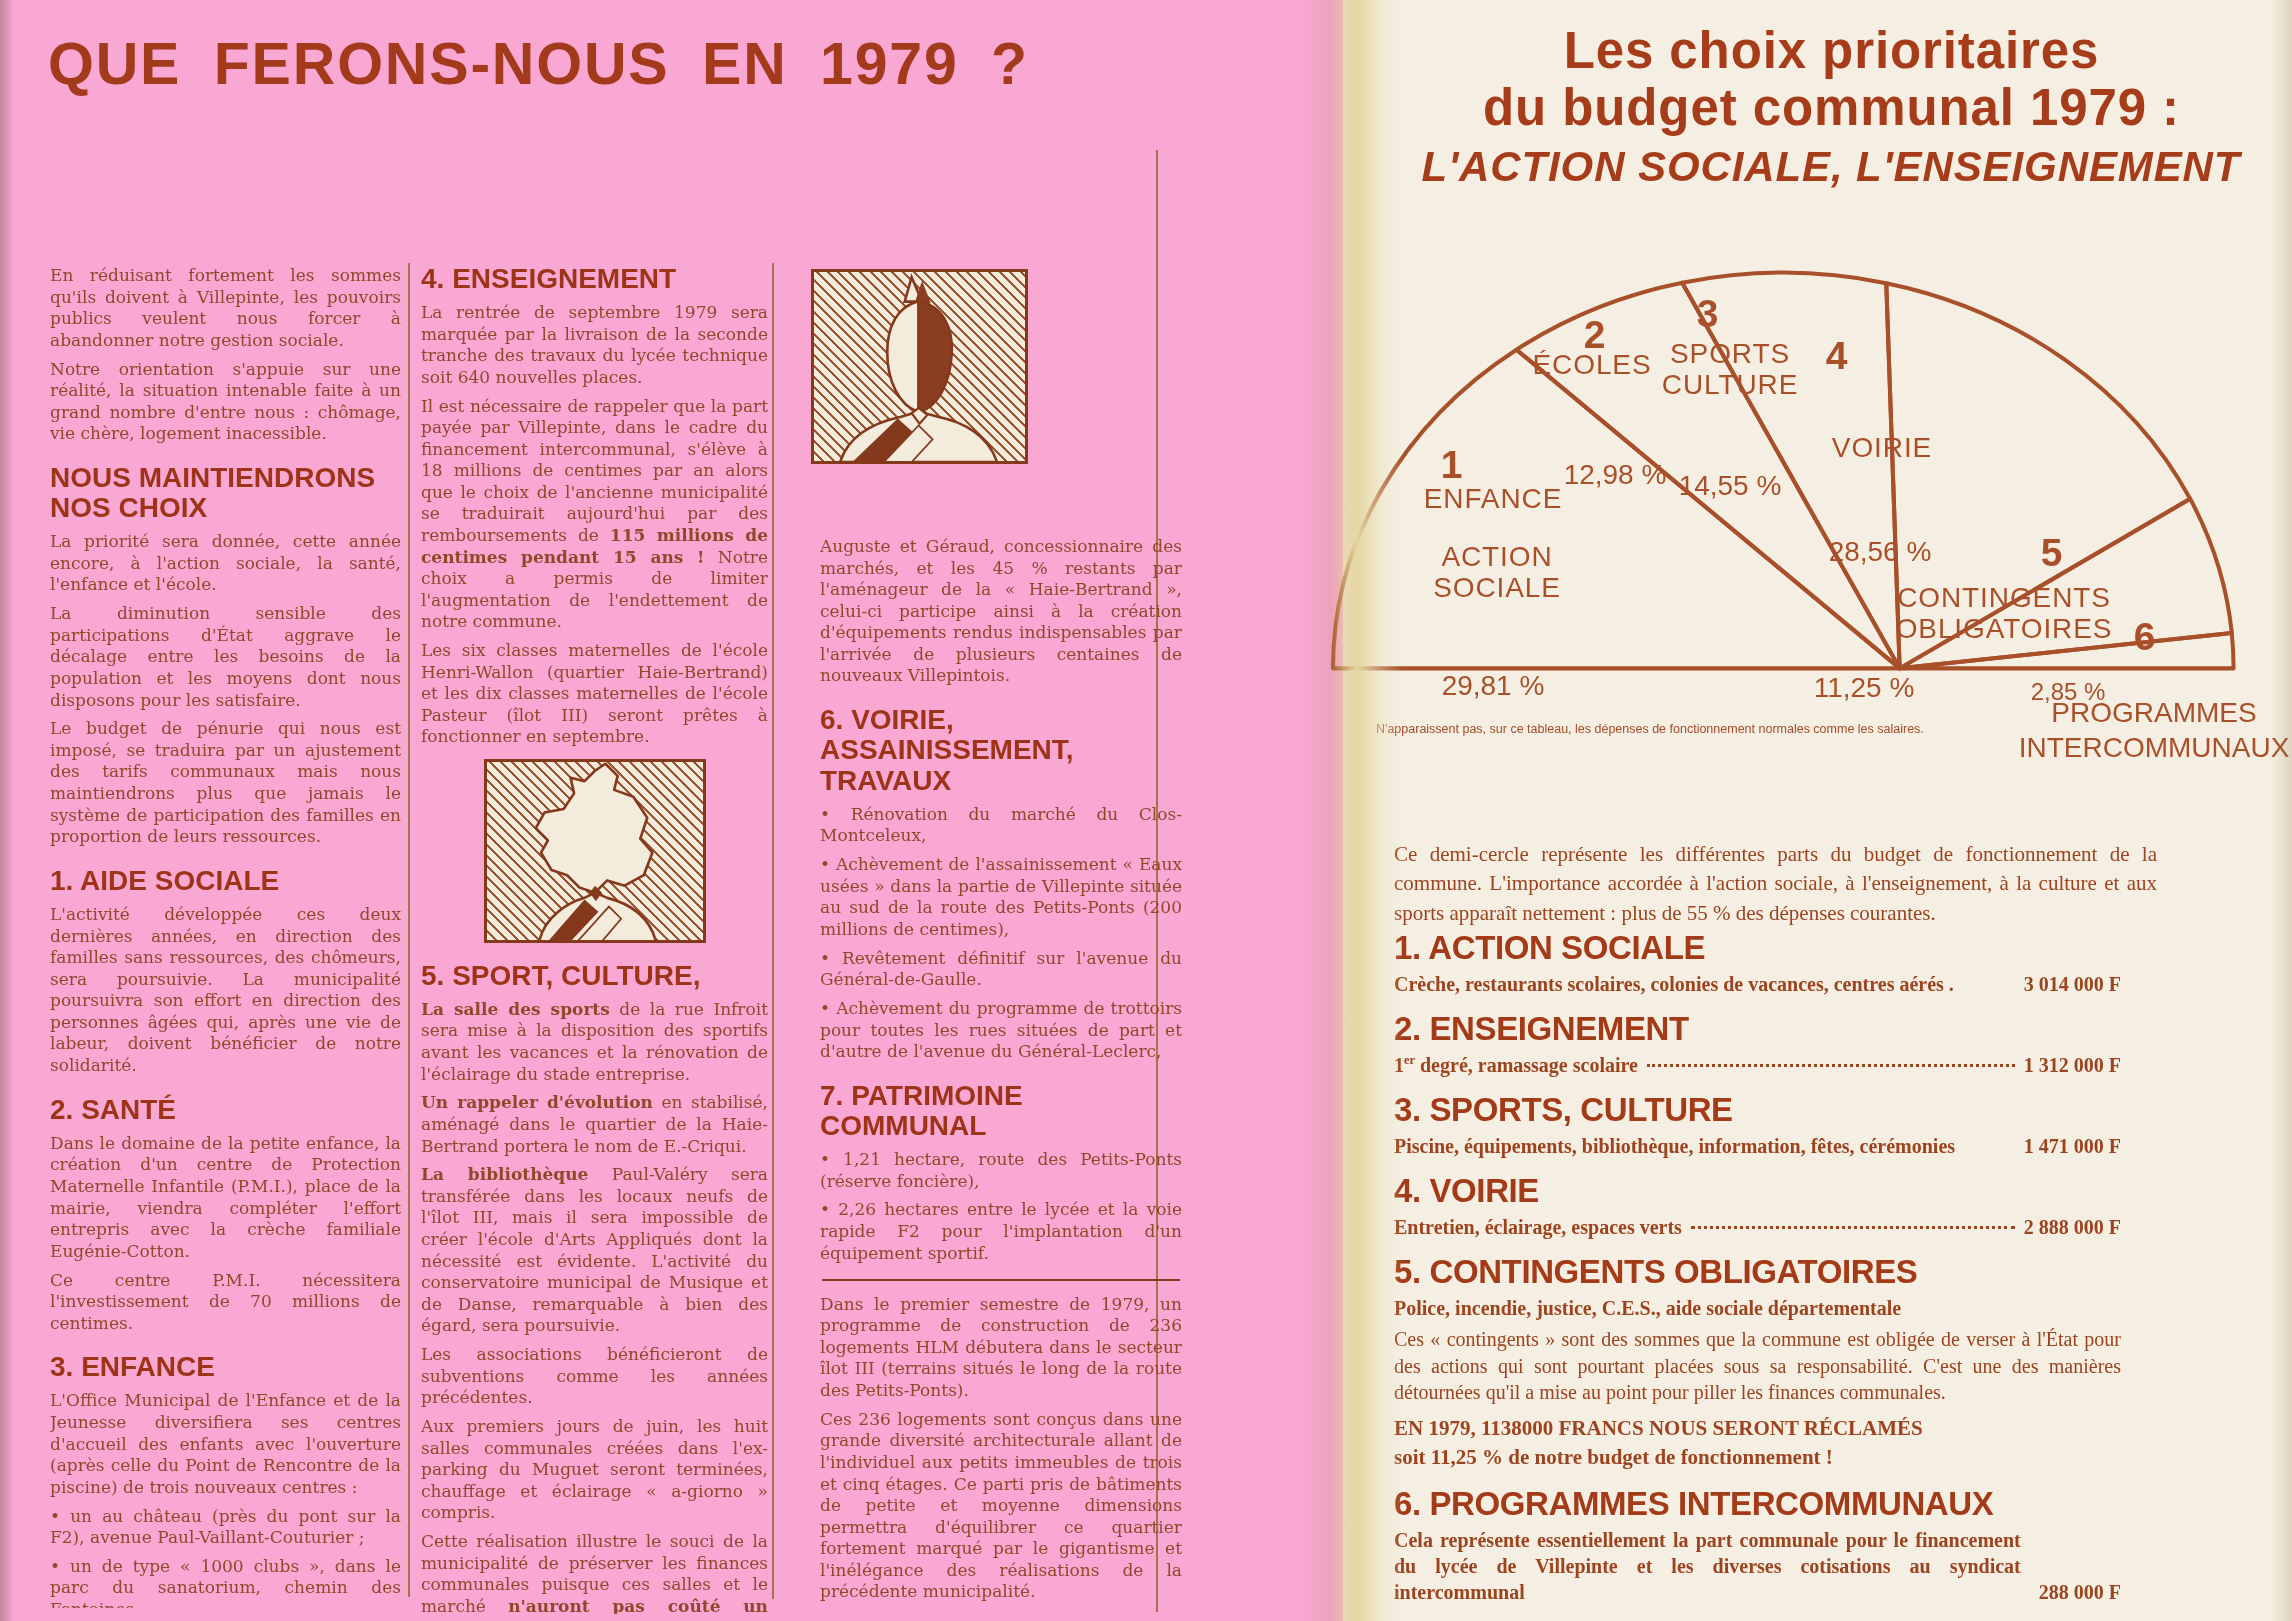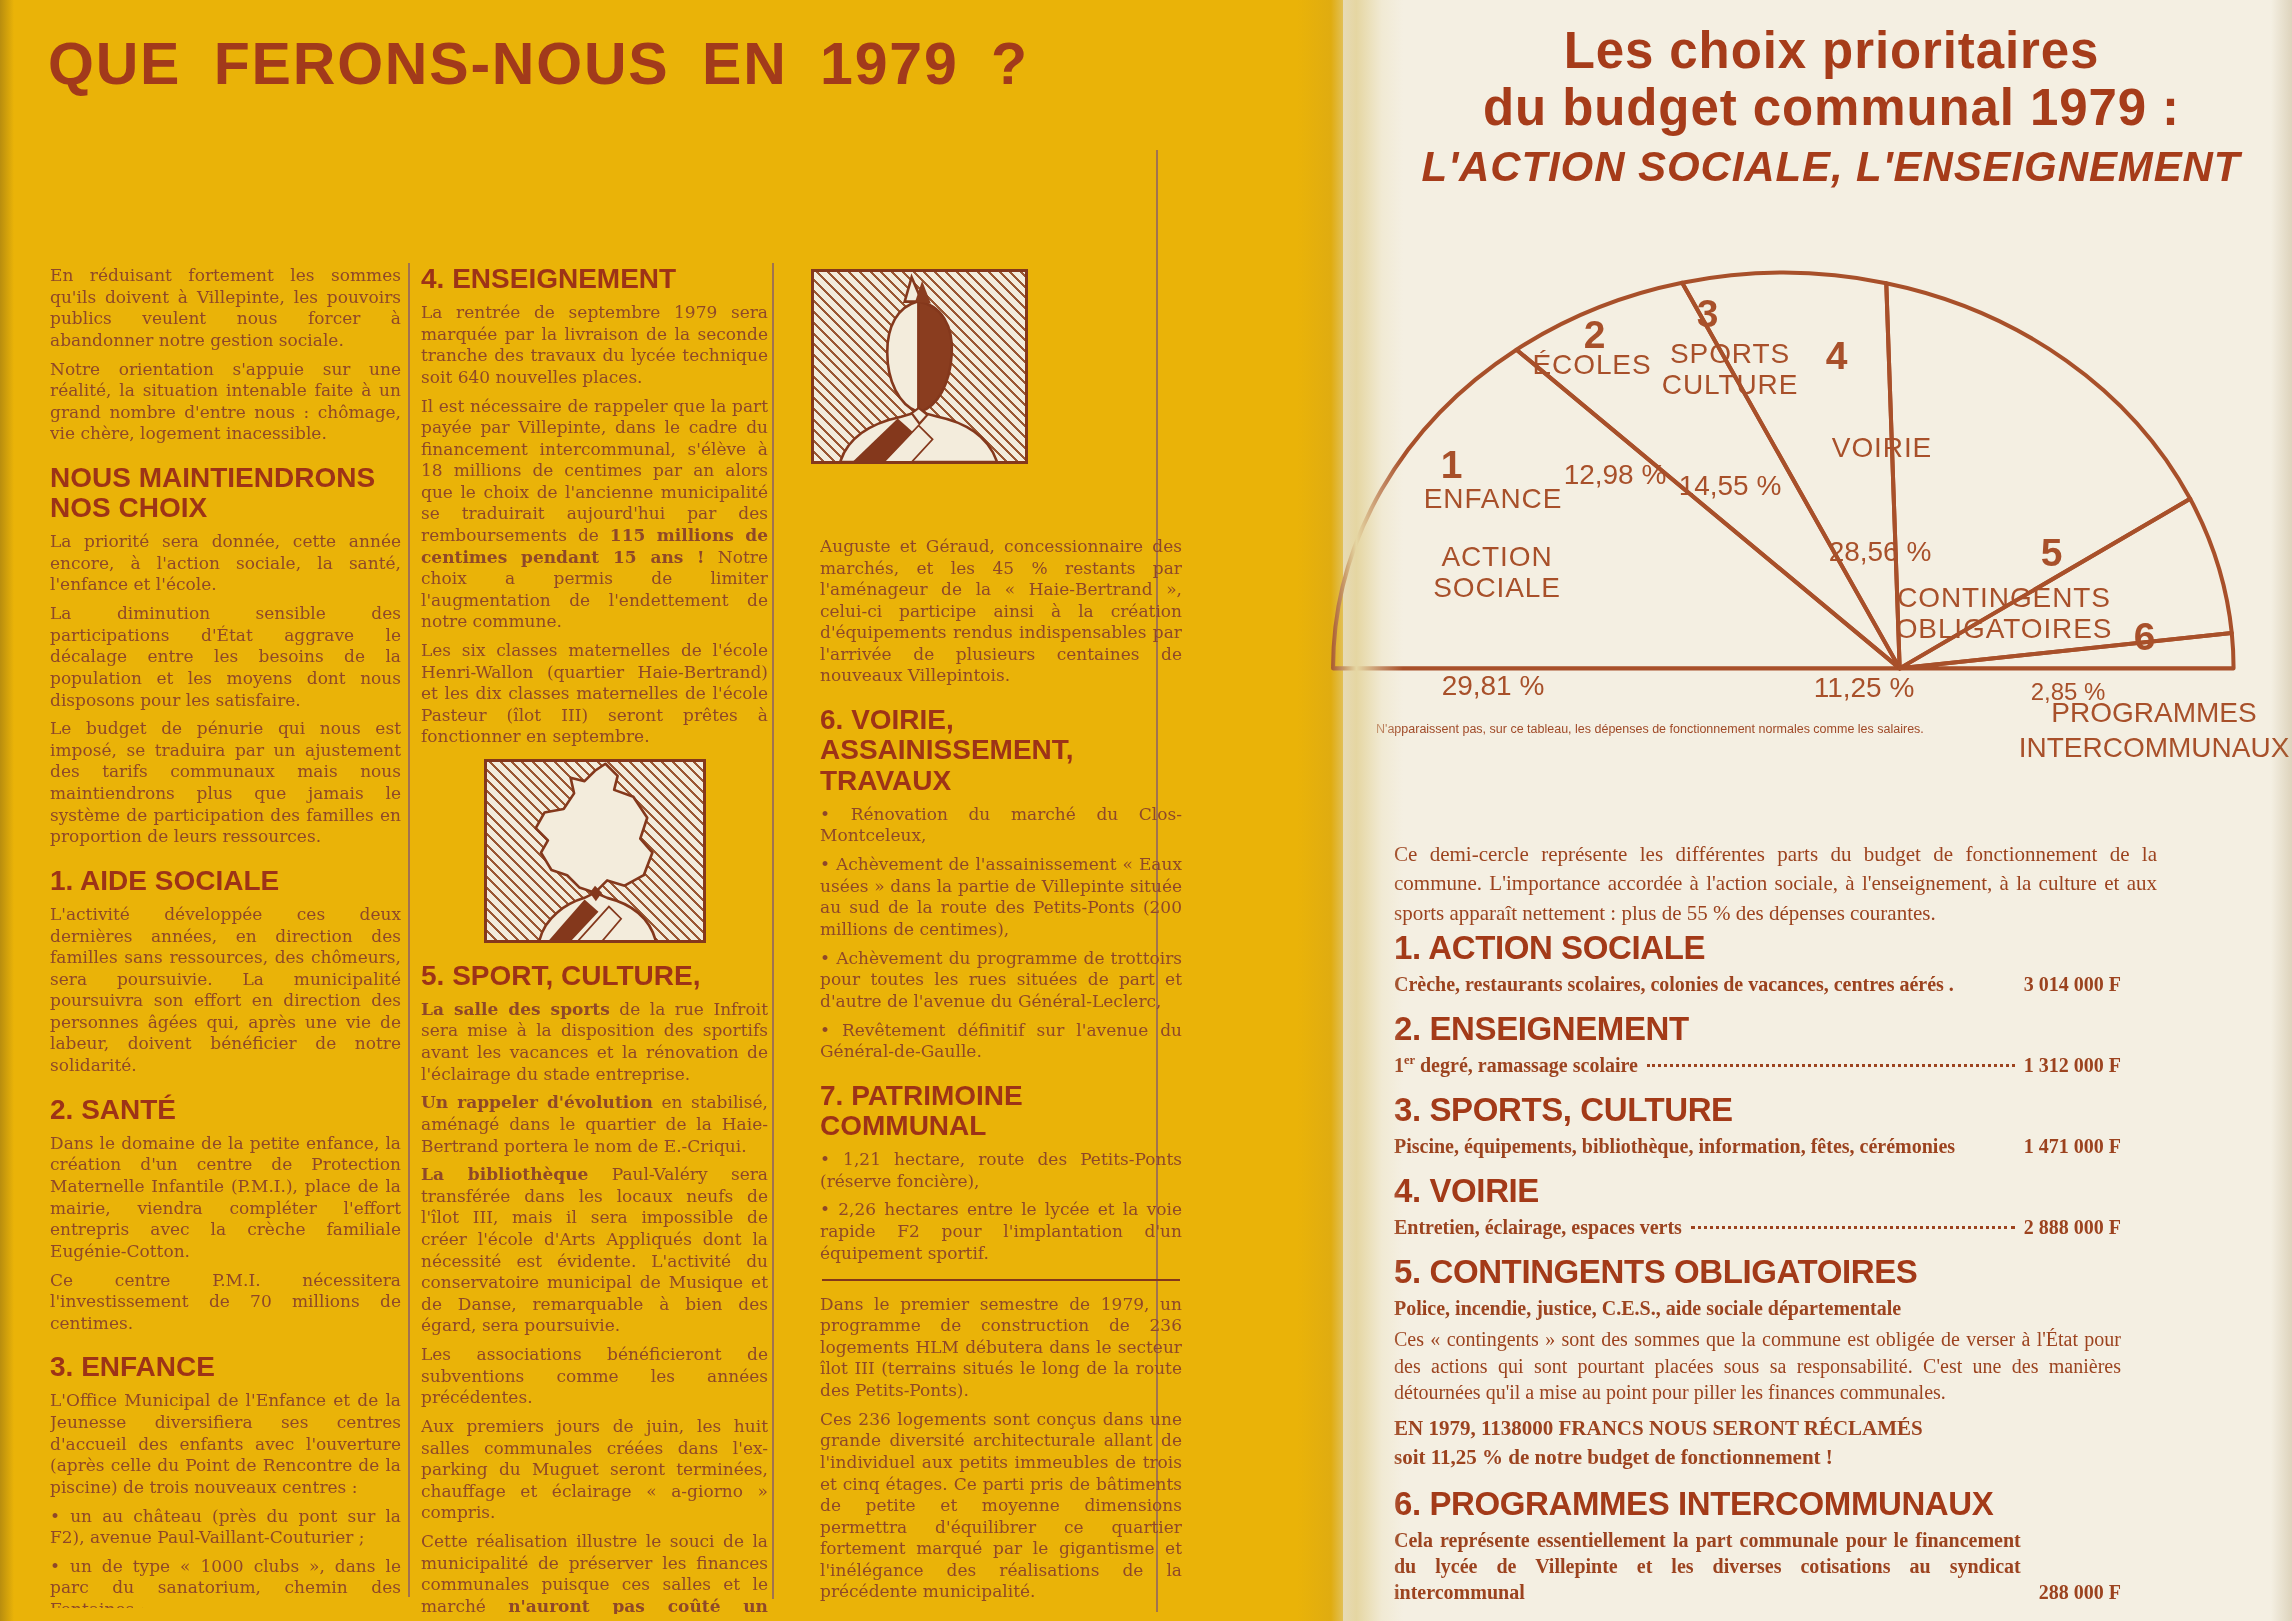--- a/index.html
+++ b/index.html
@@ -1,20 +1,20 @@
 <!DOCTYPE html>
 <html lang="fr" style="font-size:14.3px"><head>
 <meta charset="utf-8">
 <style>
   html,body{margin:0;padding:0;}
   body{width:2293px;height:1621px;position:relative;background:#efe7d2;overflow:hidden;
        font-family:"DejaVu Serif",serif;}
   .sheet{position:absolute;inset:0;width:2293px;height:1621px;overflow:hidden;}
   .page{position:absolute;top:0;height:1621px;}
-  .pleft{left:0;width:1343px;background:#eab308;}
+  .pleft{left:0;width:1343px;background:#f9a8d4;}
   .pright{left:1343px;width:949px;background:#f4efe2;}
   .fold{position:absolute;left:1297px;top:0;width:106px;height:1621px;pointer-events:none;
         background:linear-gradient(90deg,rgba(160,120,50,0) 0%,rgba(170,135,60,.16) 32%,#e5d6a2 56%,rgba(236,226,190,.4) 80%,rgba(236,226,190,0) 100%);}
   .ledge{position:absolute;left:0;top:0;width:14.3px;height:1621px;
         background:linear-gradient(90deg,rgba(70,55,30,.30),rgba(70,55,30,0));}
   .redge{position:absolute;left:2271px;top:0;width:21.5px;height:1621px;
         background:linear-gradient(90deg,rgba(150,125,70,0),rgba(150,125,70,.25));}
   .pre{white-space:pre-line;}
 
   
@@ -155,22 +155,22 @@
       </svg>
     </div>
 
     <div class="col col3">
       <p>Auguste et Géraud, concessionnaire des marchés, et les 45 % restants par l'aménageur de la « Haie-Bertrand », celui-ci participe ainsi à la création d'équipements rendus indispensables par l'arrivée de plusieurs centaines de nouveaux Villepintois.</p>
       <h2 class="shead pre">6. VOIRIE,
 ASSAINISSEMENT,
 TRAVAUX</h2>
       <p>• Rénovation du marché du Clos-Montceleux,</p>
       <p>• Achèvement de l'assainissement « Eaux usées » dans la partie de Villepinte située au sud de la route des Petits-Ponts (200 millions de centimes),</p>
+      <p>• Revêtement définitif sur l'avenue du Général-de-Gaulle.</p>
       <p>• Achèvement du programme de trottoirs pour toutes les rues situées de part et d'autre de l'avenue du Général-Leclerc,</p>
-      <p>• Revêtement définitif sur l'avenue du Général-de-Gaulle.</p>
       <h2 class="shead pre">7. PATRIMOINE
 COMMUNAL</h2>
       <p>• 1,21 hectare, route des Petits-Ponts (réserve foncière),</p>
       <p>• 2,26 hectares entre le lycée et la voie rapide F2 pour l'implantation d'un équipement sportif.</p>
       <div class="hrule"></div>
       <p>Dans le premier semestre de 1979, un programme de construction de 236 logements HLM débutera dans le secteur îlot III (terrains situés le long de la route des Petits-Ponts).</p>
       <p>Ces 236 logements sont conçus dans une grande diversité architecturale allant de l'individuel aux petits immeubles de trois et cinq étages. Ce parti pris de bâtiments de petite et moyenne dimensions permettra d'équilibrer ce quartier fortement marqué par le gigantisme et l'inélégance des réalisations de la précédente municipalité.</p>
     </div>
   </div>
 

